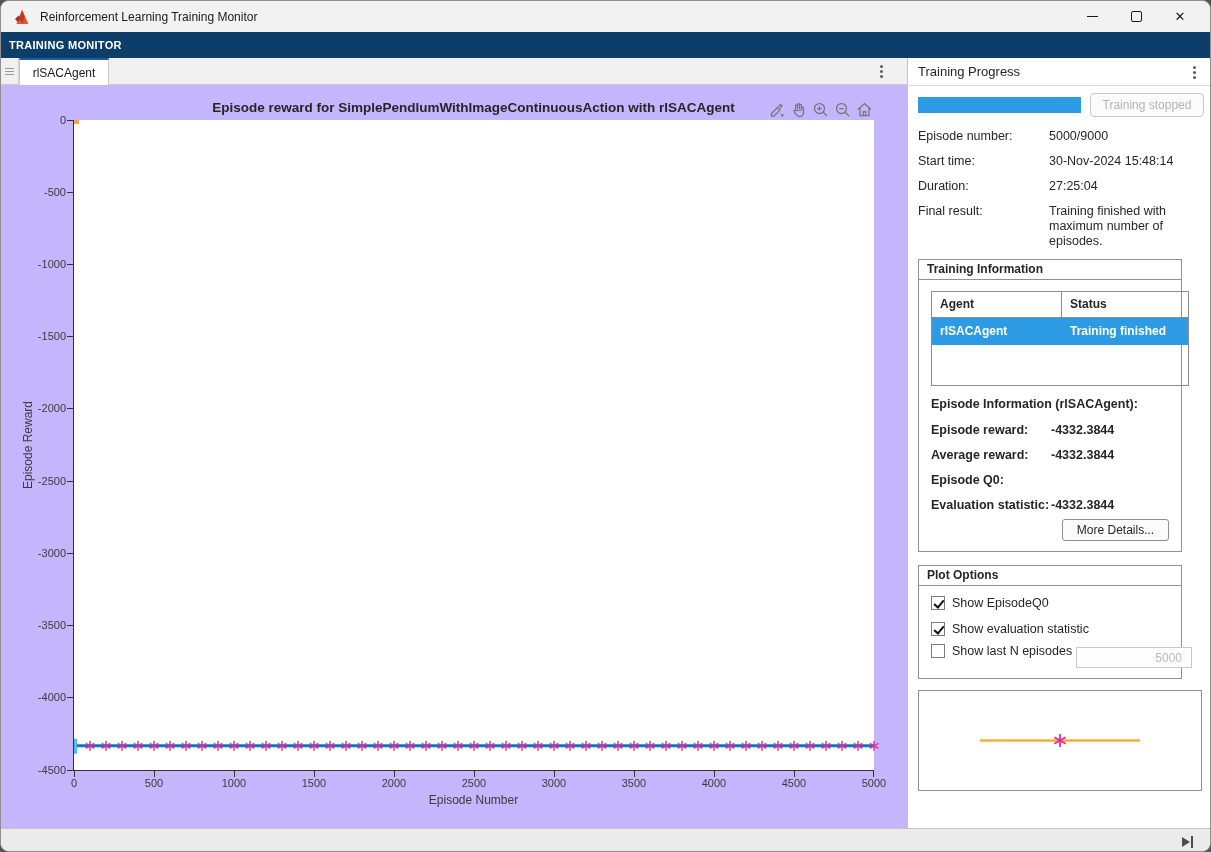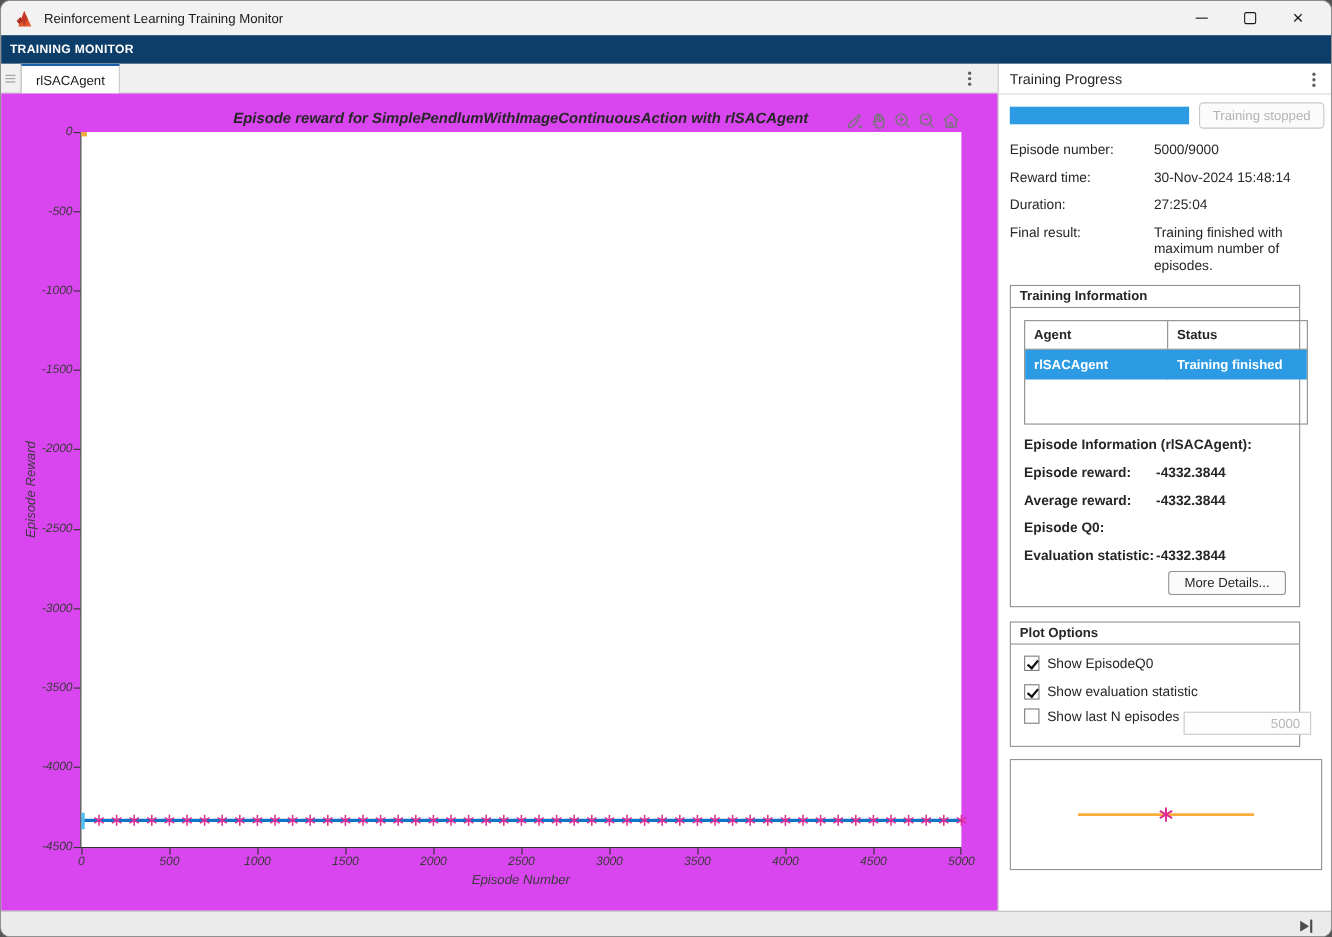--- a/index.html
+++ b/index.html
@@ -33,21 +33,21 @@
   .tab { position:absolute; left:18px; top:0; width:90px; height:27px; background:#ffffff;
          border-top:2px solid #1B5FAA; border-right:1px solid #C9C9C9; border-left:1px solid #C9C9C9;
          display:flex; align-items:center; justify-content:center; font-size:12px; color:#1a1a1a; }
   .tabstrip .dots { position:absolute; right:18px; top:5px; }
 
   .dots-v { width:16px; height:16px; display:flex; flex-direction:column; align-items:center;
             justify-content:center; gap:2px; }
   .dots-v i { width:3px; height:3px; border-radius:50%; background:#5d5d5d; display:block; }
 
   
-  .figure { position:absolute; left:0; top:84px; width:906px; height:743px; background:#d946ef;font-style:italic; }
+  .figure { position:absolute; left:0; top:84px; width:906px; height:743px; background:#c4b5fd; }
   .fig-title { position:absolute; left:72px; top:15px; width:801px; text-align:center;
                font-size:13.5px; font-weight:bold; color:#262626; }
   .axes-toolbar { position:absolute; top:15px; right:33px; display:flex; gap:3px; }
   .axes-toolbar .tbtn { width:19px; height:19px; display:flex; align-items:center; justify-content:center; }
   .axes-toolbar svg { stroke:#757575; fill:none; stroke-width:1.25; }
   .axes { position:absolute; left:72px; top:35px; width:801px; height:651px; background:#ffffff;
           border-left:1px solid #333333; border-bottom:1px solid #333333; }
   .ytick-mark { position:absolute; width:6px; height:1px; background:#333; left:-7px; }
   .xtick-mark { position:absolute; width:1px; height:6px; background:#333; bottom:-7px; }
   .ytick-label { position:absolute; left:-62px; width:54px; text-align:right; font-size:11px; color:#3b3b3b; }
@@ -421,21 +421,21 @@
     <div class="progress-track">
       <div class="progress-fill" style="width: 100%;"></div>
     </div>
     <div class="btn-stopped">Training stopped</div>
 
     <div class="f-row" style="top:71px;">
       <span class="f-label">Episode number:</span>
       <span class="f-value">5000/9000</span>
     </div>
     <div class="f-row" style="top:96px;">
-      <span class="f-label">Reward time:</span>
+      <span class="f-label">Start time:</span>
       <span class="f-value">30-Nov-2024 15:48:14</span>
     </div>
     <div class="f-row" style="top:121px;">
       <span class="f-label">Duration:</span>
       <span class="f-value">27:25:04</span>
     </div>
     <div class="f-row" style="top:146px;">
       <span class="f-label">Final result:</span>
       <span class="f-value">Training finished with maximum number of episodes.</span>
     </div>

